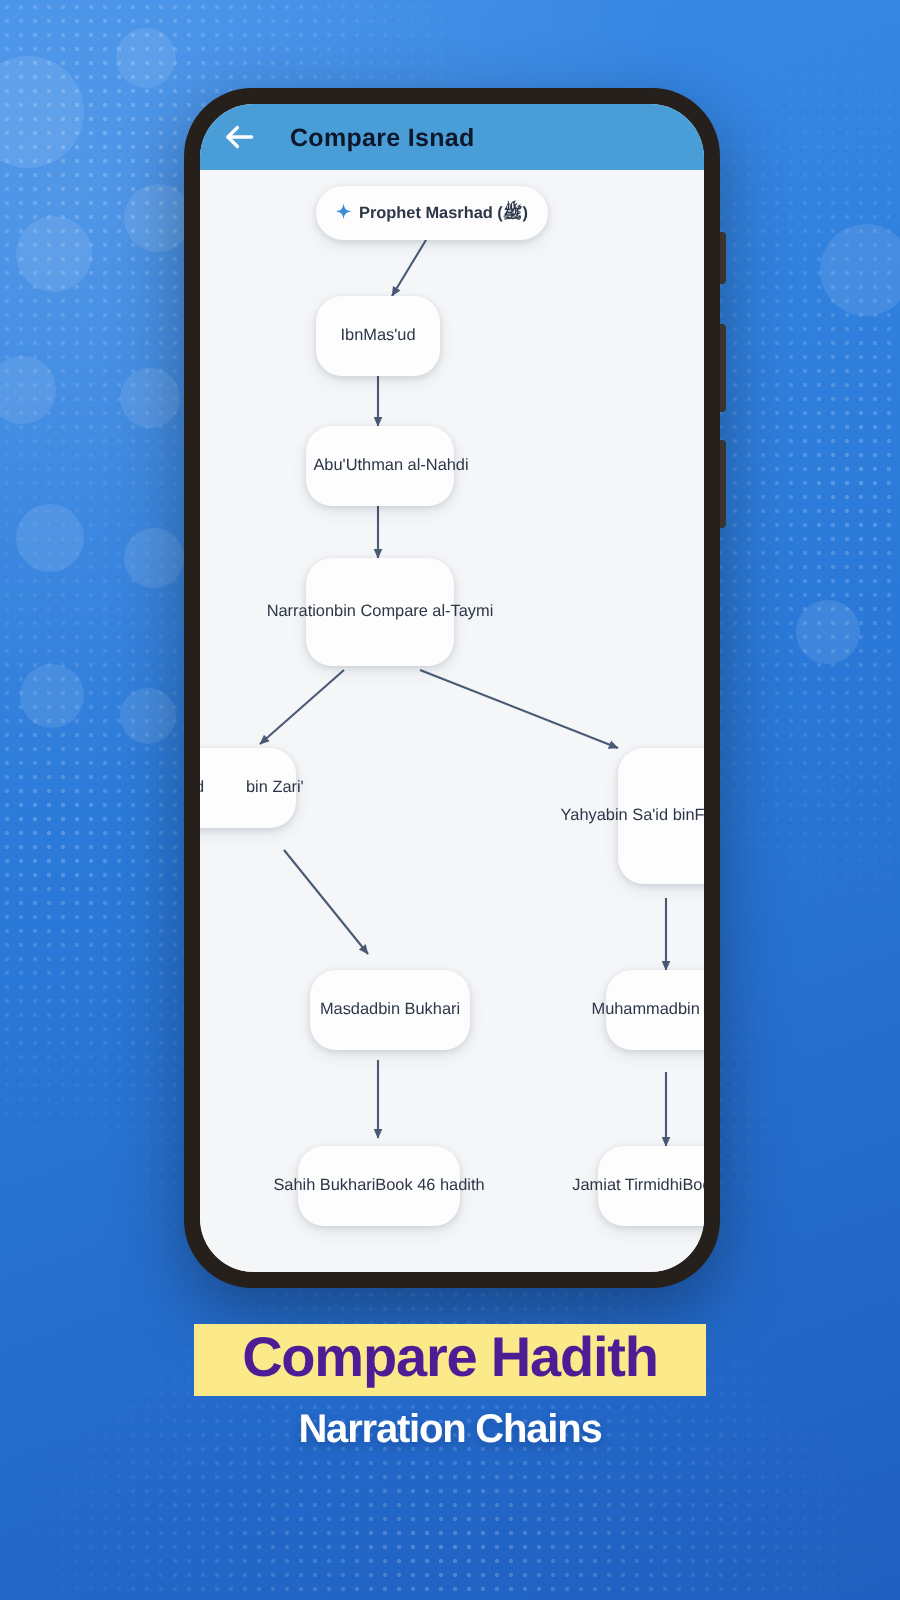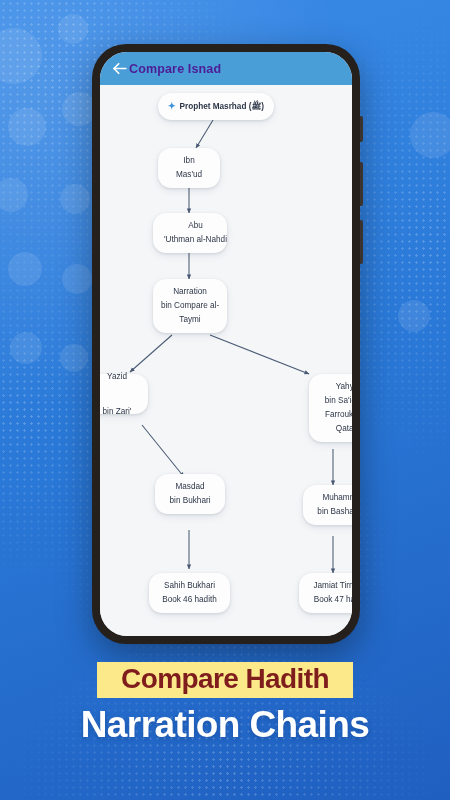--- a/index.html
+++ b/index.html
@@ -76,43 +76,44 @@
   
   #app-header {
     height:33px;
     background:#4a9ed8;
     display:flex; align-items:center;
     padding:0 10px;
     flex:none;
   }
   #back-icon { width:19px; height:19px; flex:none; cursor:pointer; }
   #app-title {
-    color:#4c1d95;
+    color:#0f172a;
     font-size:12.5px;
     font-weight:600;
+    margin-left:16px;
     letter-spacing:.15px;
   }
 
   
   #isnad-canvas {
     position:absolute;
     top:33px; left:0;
     width:252px; height:551px;
     background:#f4f6f8;
     overflow:hidden;
   }
   #isnad-svg { position:absolute; left:0; top:0; }
 
   .node {
     position:absolute;
     background:#fdfdfe;
     border-radius:13px;
     box-shadow:0 1px 3px rgba(20,35,60,.13), 0 3px 9px rgba(20,35,60,.07);
     display:flex;
-    flex-direction:column;
+    flex-direction:row;
     align-items:center;
     justify-content:center;
     text-align:center;
     color:#2c3647;
     font-size:8.2px;
     line-height:14px;
     padding:6px 9px;
     cursor:pointer;
   }
   .node.root {
@@ -133,32 +134,32 @@
   
   #promo-caption {
     position:absolute;
     left:0; right:0;
     top:662px;
     text-align:center;
   }
   #caption-line1 {
     display:inline-block;
     background:#fce98a;
-    color:#7f1d1d;
+    color:#4c1d95;
     font-size:28px;
     font-weight:700;
     letter-spacing:-.6px;
     padding:2px 24px 4px;
     line-height:1.06;
   }
   #caption-line2 {
     display:block;
     margin-top:7px;
     color:#ffffff;
-    font-size:37px;
+    font-size:20px;
     font-weight:700;
     letter-spacing:-.6px;
     line-height:1.06;
     text-shadow:0 2px 5px rgba(10,35,85,.28);
   }
 </style>
 </head>
 <body>
 
 <div id="promo-bg">
@@ -250,21 +251,21 @@
           <span class="line">bin Zari'</span>
         </div>
 
         <div class="node" style="left:209px; top:289px; width:76px; height:68px;">
           <span class="line">Yahya</span>
           <span class="line">bin Sa'id bin</span>
           <span class="line">Farroukh al-</span>
           <span class="line">Qatan</span>
         </div>
 
-        <div class="node" style="left:55px; top:389px; width:70px; height:40px;justify-content:center;">
+        <div class="node" style="left:55px; top:400px; width:80px; height:40px;justify-content:center;">
           <span class="line">Masdad</span>
           <span class="line">bin Bukhari</span>
         </div>
 
         <div class="node" style="left:203px; top:400px; width:82px; height:40px;">
           <span class="line">Muhammad</span>
           <span class="line">bin Bashar Bin</span>
         </div>
 
         <div class="node" style="left:49px; top:488px; width:81px; height:40px;">

